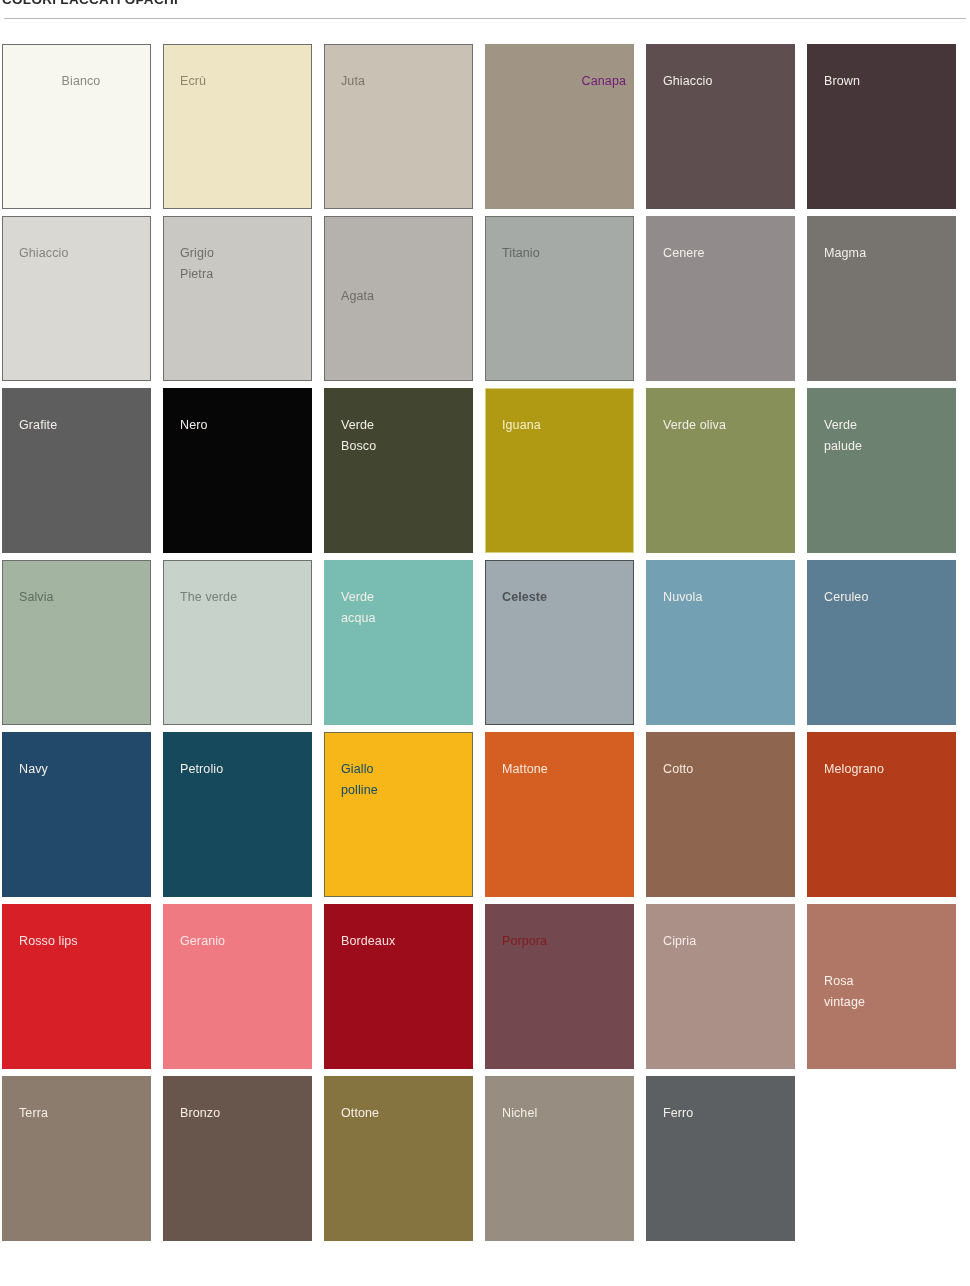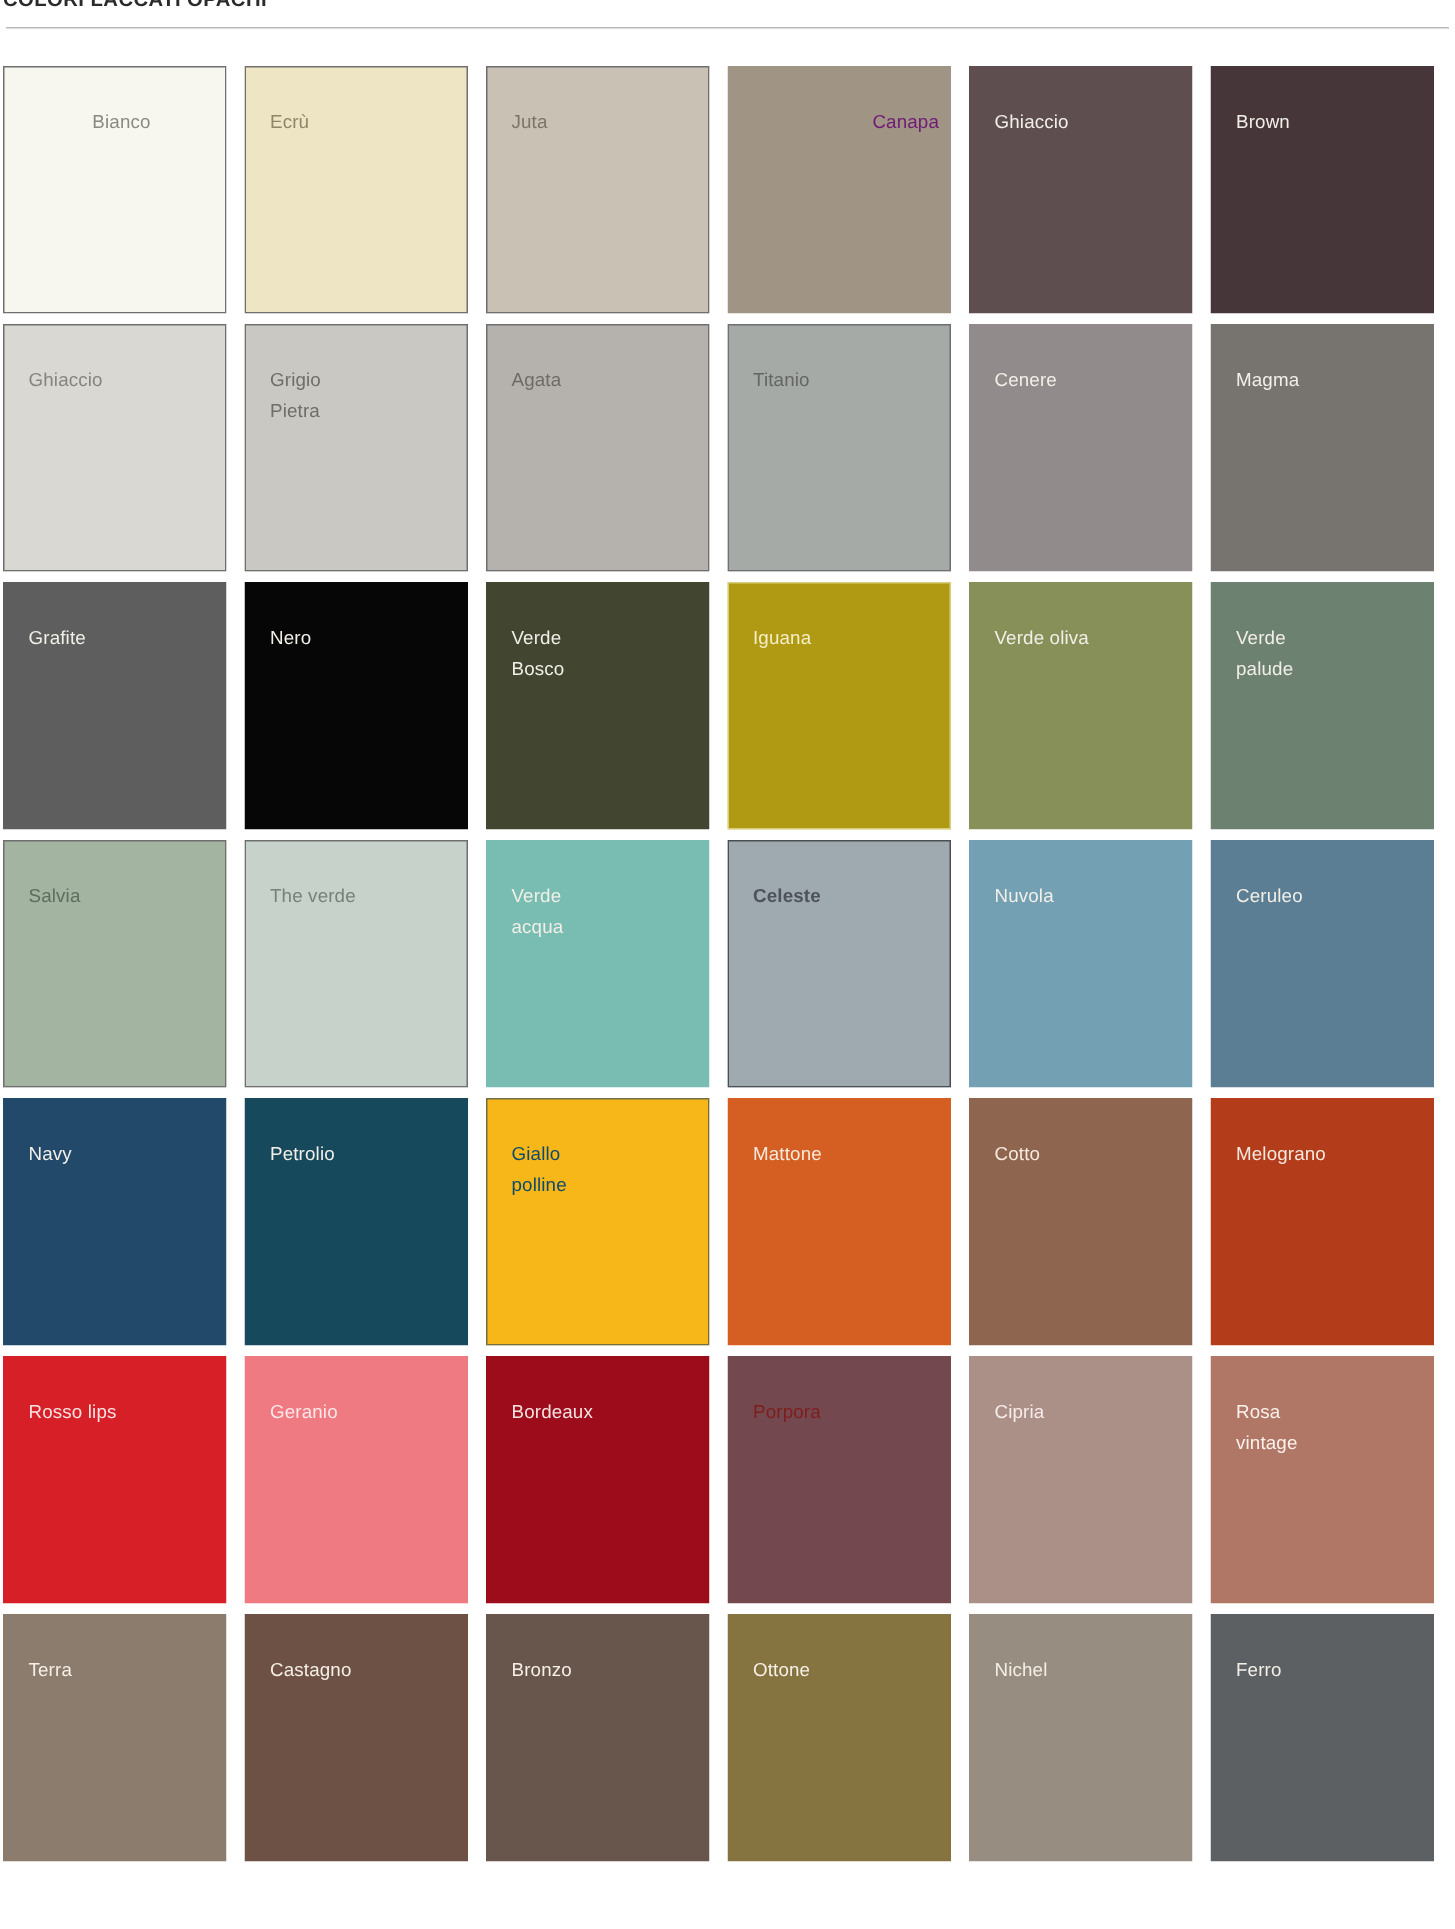--- a/index.html
+++ b/index.html
@@ -123,21 +123,21 @@
         <div class="swatch-chip" style="background: rgb(217, 216, 210); border: 1px solid rgb(111, 111, 111);"></div>
         <div class="swatch-label" style="color: rgb(133, 133, 127);">Ghiaccio</div>
       </div>
       <div class="swatch">
         <div class="swatch-chip" style="background: rgb(201, 200, 195); border: 1px solid rgb(111, 111, 111);"></div>
         <div class="swatch-label" style="color: rgb(110, 110, 106);">Grigio
 Pietra</div>
       </div>
       <div class="swatch">
         <div class="swatch-chip" style="background: rgb(181, 178, 174); border: 1px solid rgb(111, 111, 111);"></div>
-        <div class="swatch-label" style="color: rgb(109, 106, 103);">Agata</div>
+        <div class="swatch-label" style="color: rgb(109, 106, 103); margin-top: 43px;">Agata</div>
       </div>
       <div class="swatch">
         <div class="swatch-chip" style="background: rgb(166, 170, 167); border: 1px solid rgb(111, 111, 111);"></div>
         <div class="swatch-label" style="color: rgb(99, 102, 99);">Titanio</div>
       </div>
       <div class="swatch">
         <div class="swatch-chip" style="background: rgb(145, 139, 139);"></div>
         <div class="swatch-label" style="color: rgb(242, 239, 232);">Cenere</div>
       </div>
       <div class="swatch">
@@ -235,32 +235,28 @@
       <div class="swatch">
         <div class="swatch-chip" style="background: rgb(115, 72, 79);"></div>
         <div class="swatch-label" style="color: #7f1d1d;">Porpora</div>
       </div>
       <div class="swatch">
         <div class="swatch-chip" style="background: rgb(171, 144, 136);"></div>
         <div class="swatch-label" style="color: rgb(246, 236, 234);">Cipria</div>
       </div>
       <div class="swatch">
         <div class="swatch-chip" style="background: rgb(176, 118, 102);"></div>
-        <div class="swatch-label" style="color: rgb(251, 242, 236);">Rosa
+        <div class="swatch-label" style="color: rgb(251, 242, 236); margin-top: 40px;">Rosa
 vintage</div>
       </div>
       <div class="swatch">
         <div class="swatch-chip" style="background: rgb(139, 124, 109);"></div>
         <div class="swatch-label" style="color: rgb(246, 239, 230);">Terra</div>
       </div>
       <div class="swatch">
-        <div class="swatch-chip" style="background: rgb(109, 81, 69);"></div>
-        <div class="swatch-label" style="color: rgb(246, 239, 230);">Castagno</div>
-      </div>
-      <div class="swatch">
         <div class="swatch-chip" style="background: rgb(104, 86, 76);"></div>
         <div class="swatch-label" style="color: rgb(246, 239, 230);">Bronzo</div>
       </div>
       <div class="swatch">
         <div class="swatch-chip" style="background: rgb(134, 116, 64);"></div>
         <div class="swatch-label" style="color: rgb(246, 239, 230);">Ottone</div>
       </div>
       <div class="swatch">
         <div class="swatch-chip" style="background: rgb(151, 141, 128);"></div>
         <div class="swatch-label" style="color: rgb(246, 239, 230);">Nichel</div>

